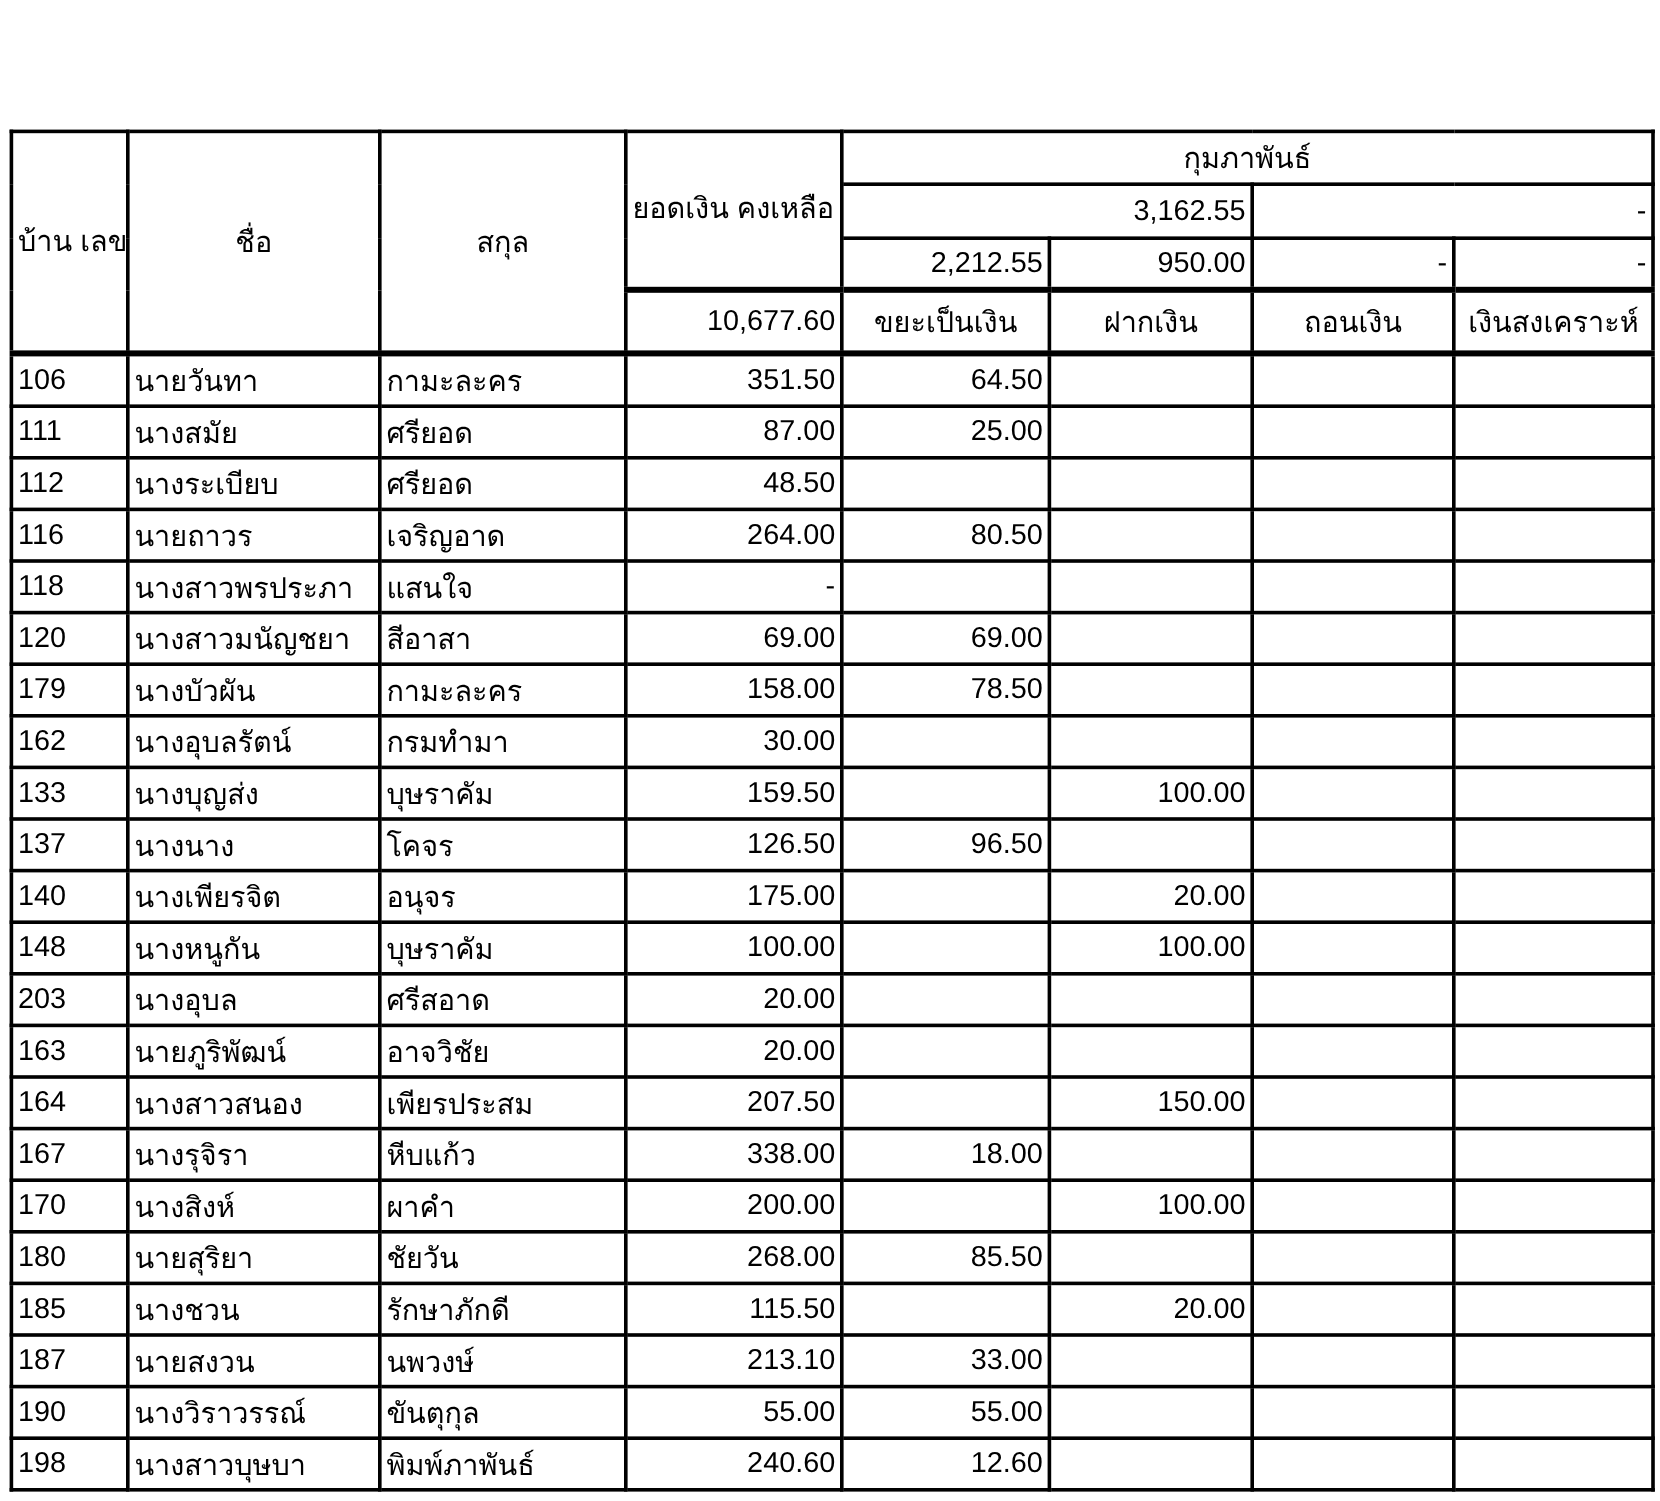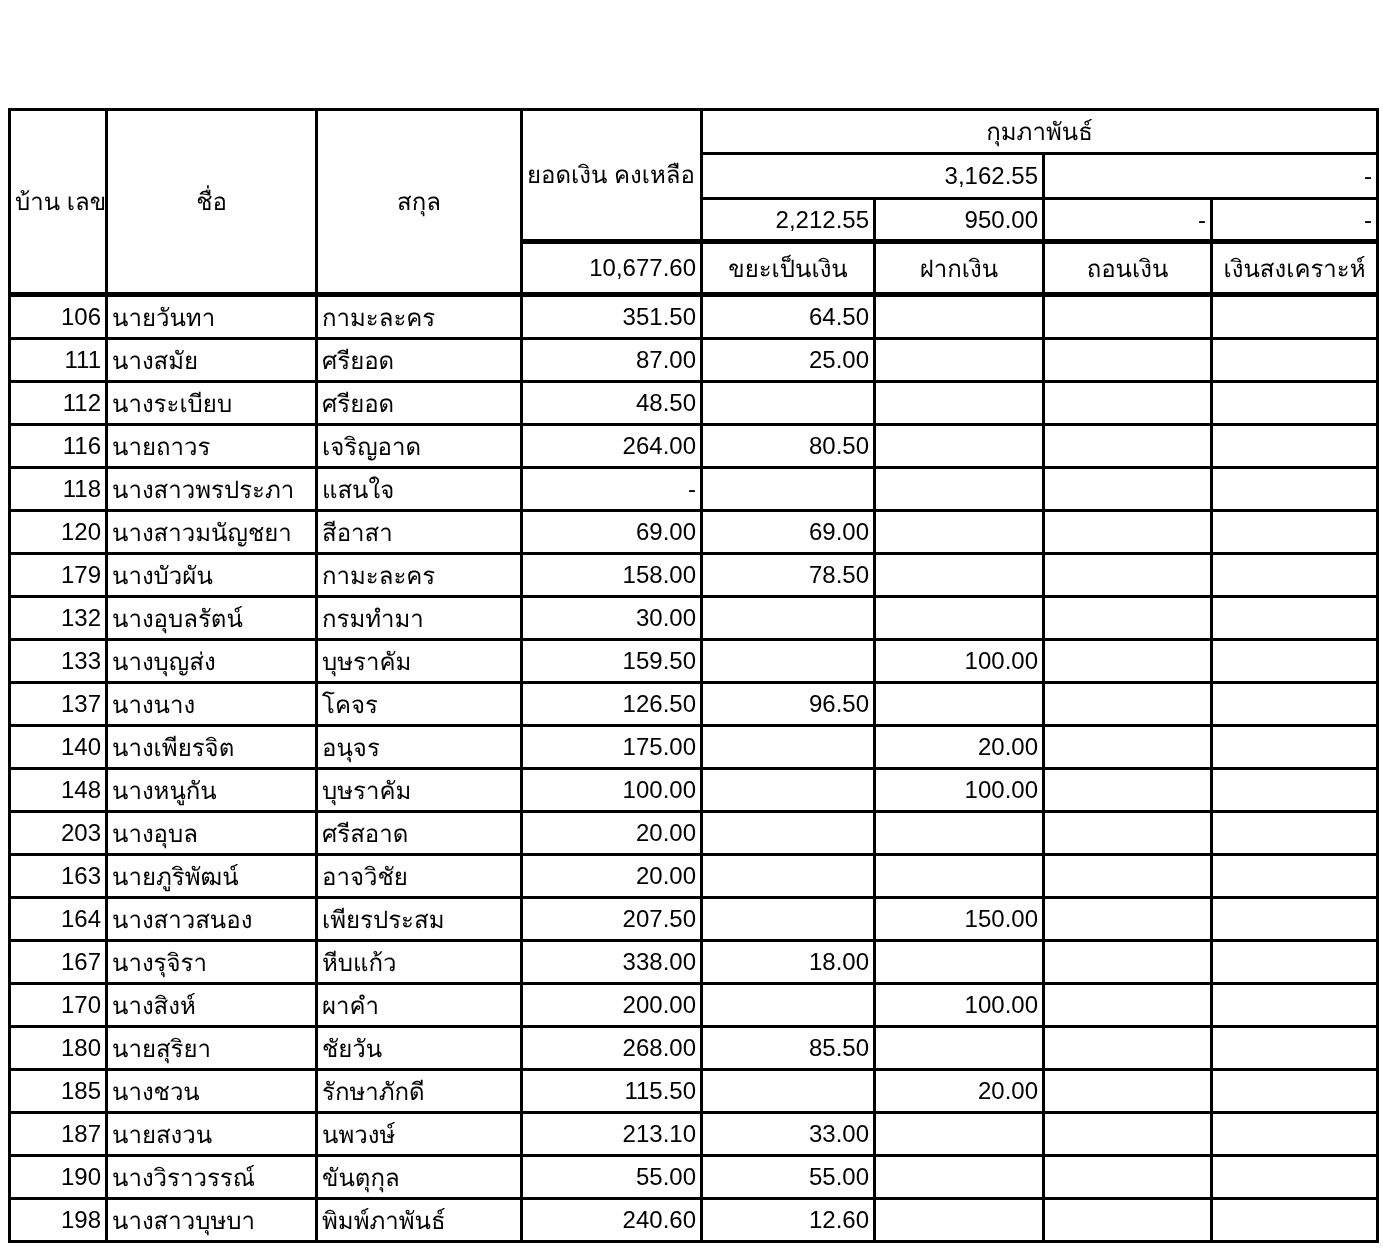--- a/index.html
+++ b/index.html
@@ -62,21 +62,21 @@
     text-align: right;
     padding-right: 12px;
   }
   td.col-label { font-size: 22px; }
   td.balance-total {
     text-align: right;
     padding-right: 12px;
   }
   
   tbody td { height: 40px; }
-  td.c { text-align: right; }
+  td.c { text-align: left; }
   td.l { text-align: left; padding-left: 6px; }
   td.r { text-align: right; padding-right: 12px; }
   td.dash { padding-right: 42px; }
 </style>
 </head>
 <body>
 
 <div class="page">
 
 
@@ -184,21 +184,21 @@
           <td class="c">179</td>
           <td class="l">นางบัวผัน</td>
           <td class="l">กามะละคร</td>
           <td class="r">158.00</td>
           <td class="r">78.50</td>
           <td class="r"></td>
           <td class="r"></td>
           <td class="r"></td>
         </tr>
         <tr>
-          <td class="c">132</td>
+          <td class="c">162</td>
           <td class="l">นางอุบลรัตน์</td>
           <td class="l">กรมทำมา</td>
           <td class="r">30.00</td>
           <td class="r"></td>
           <td class="r"></td>
           <td class="r"></td>
           <td class="r"></td>
         </tr>
         <tr>
           <td class="c">133</td>

